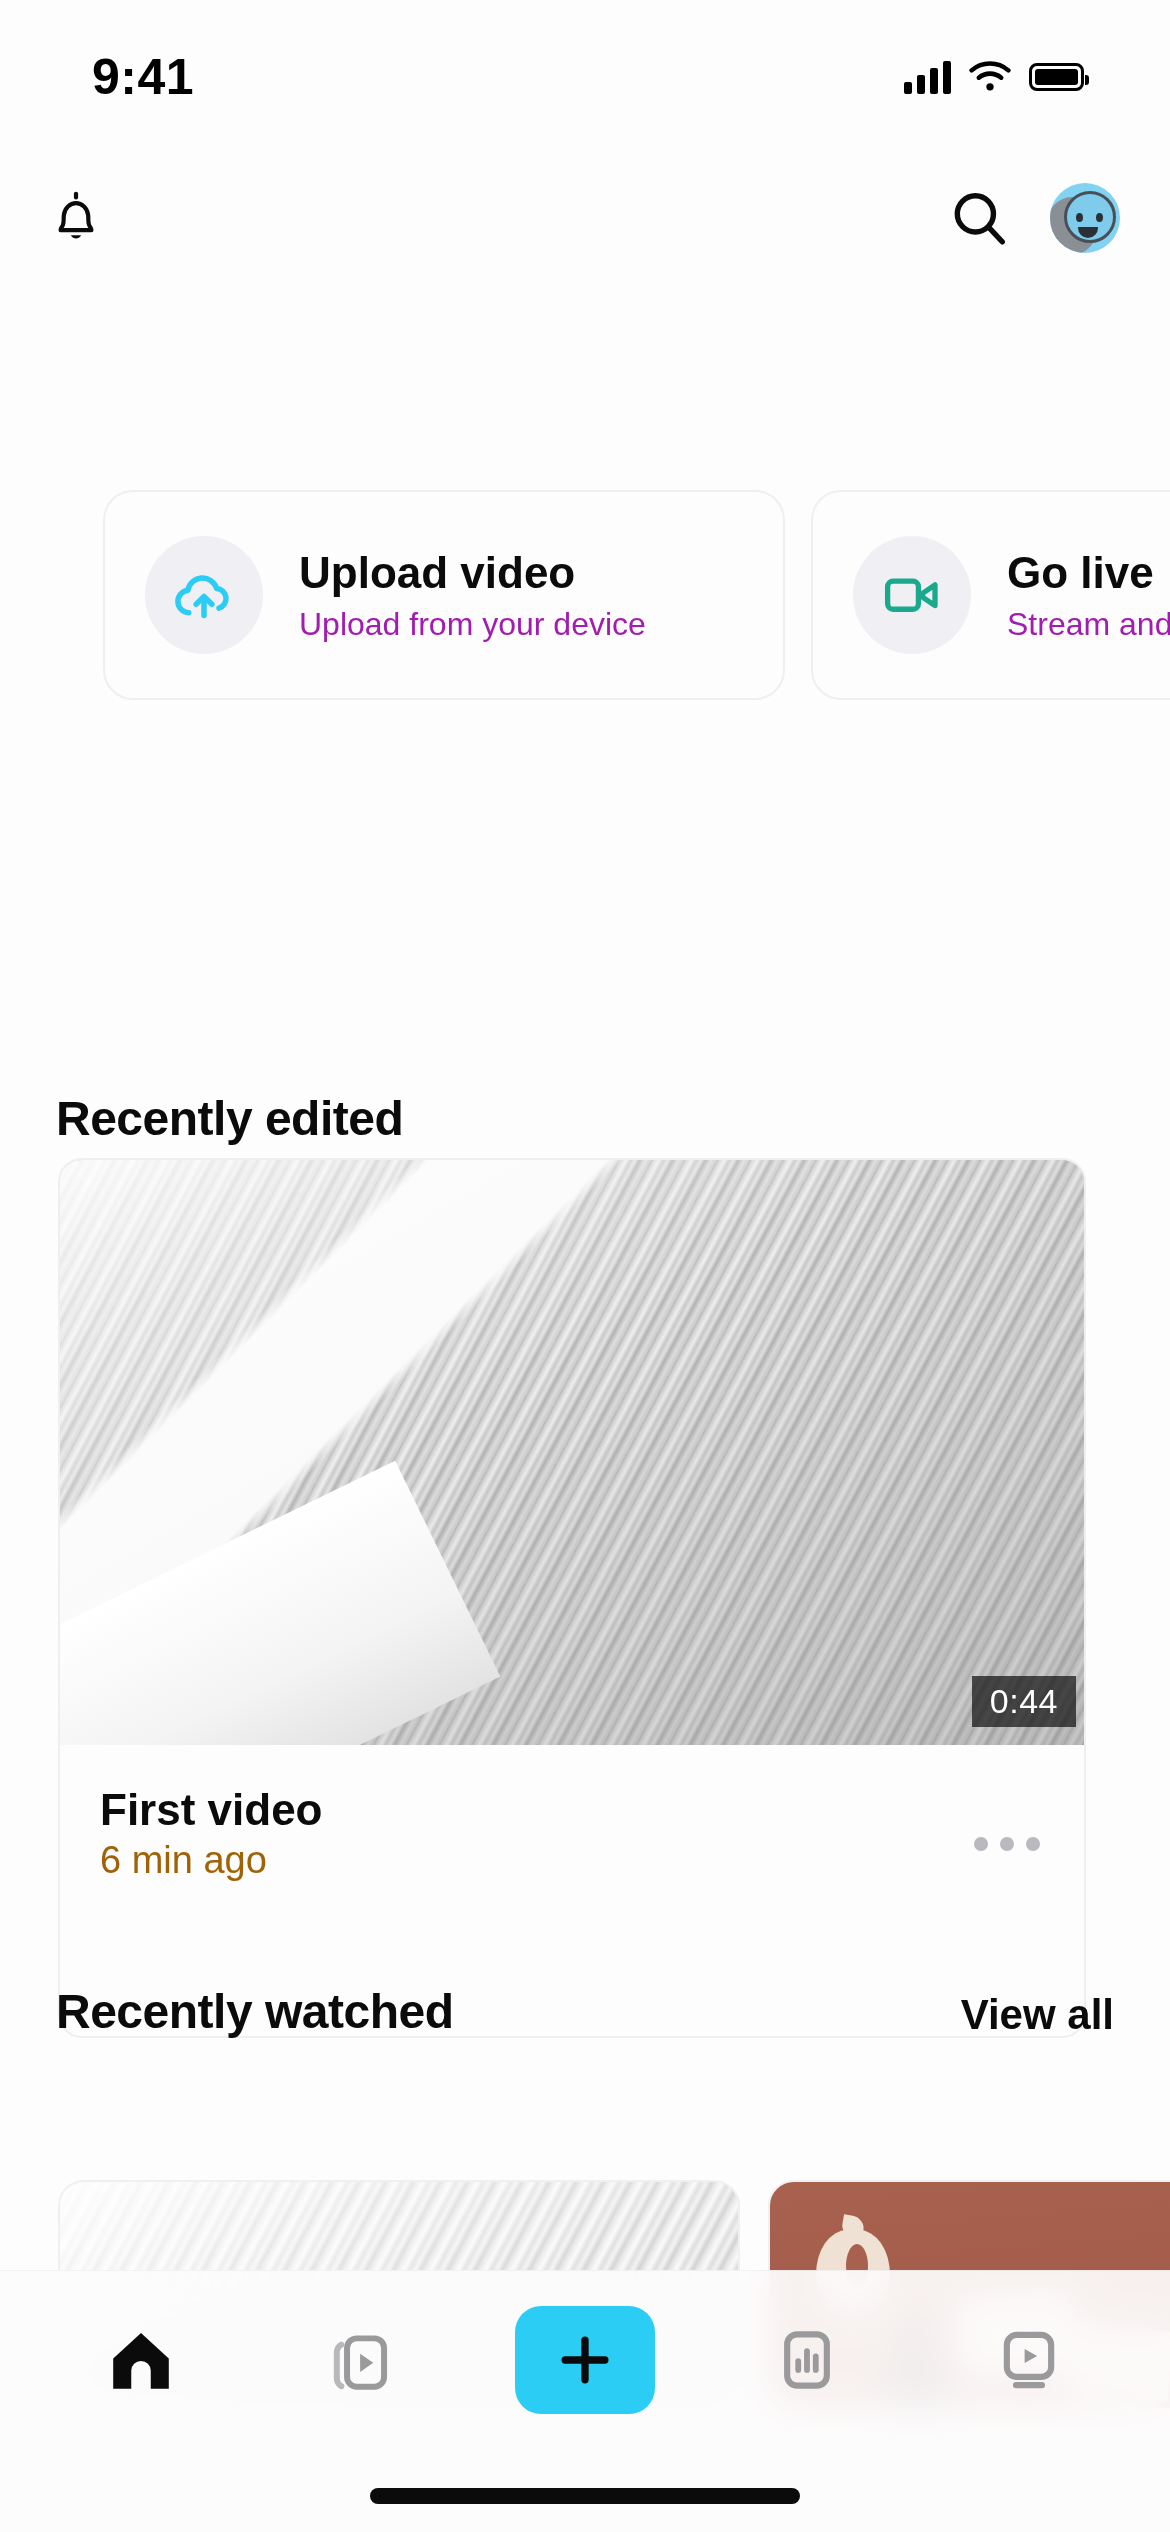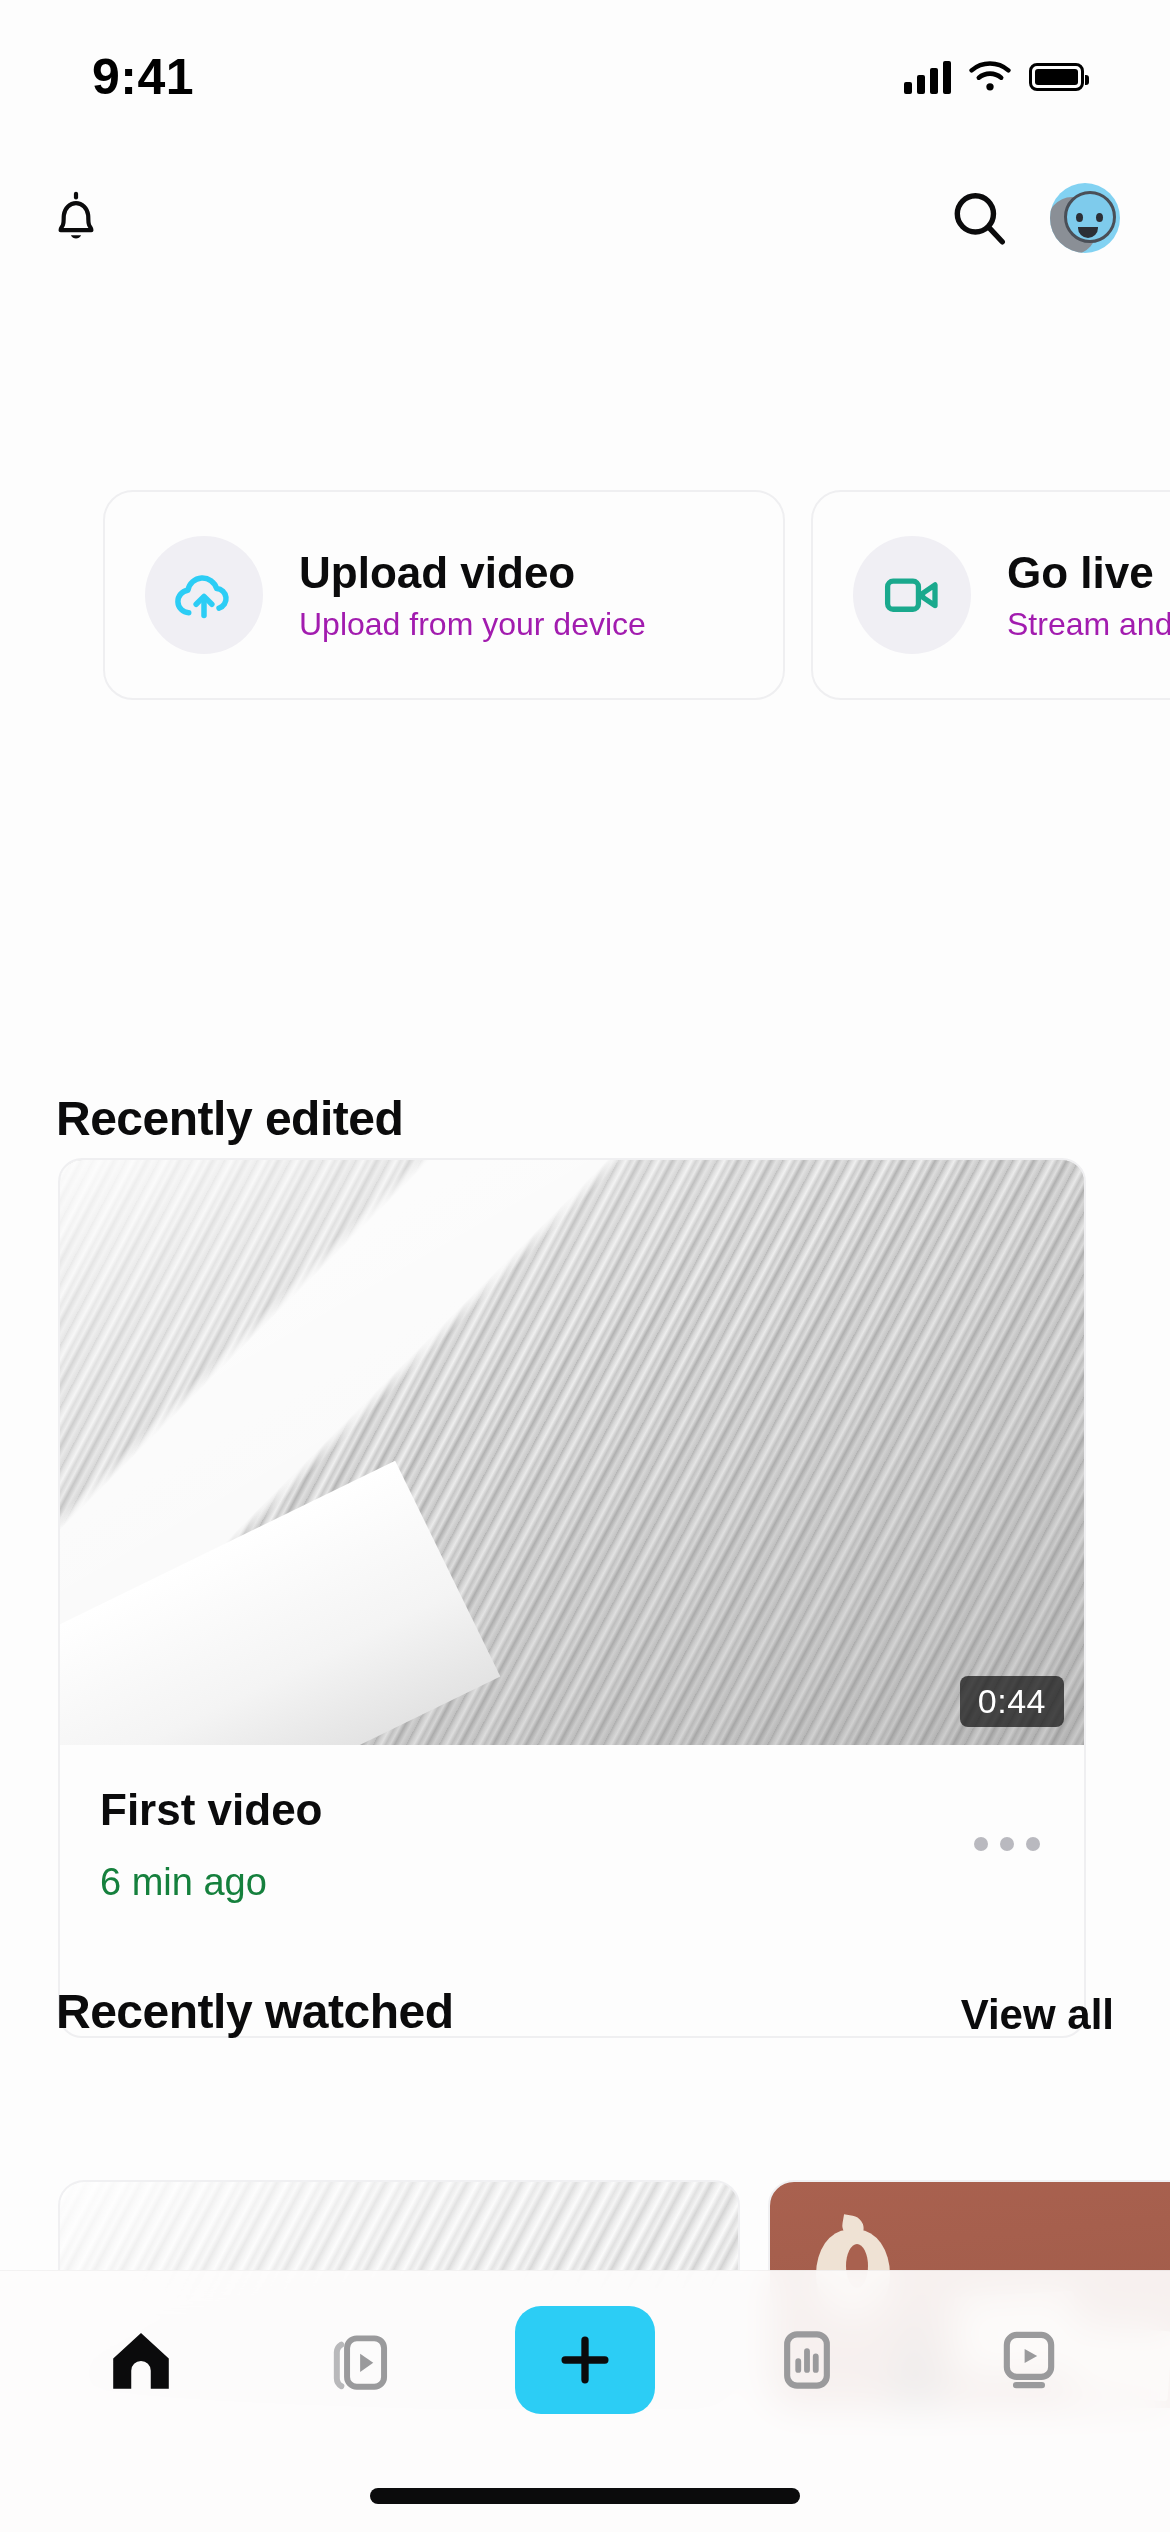--- a/index.html
+++ b/index.html
@@ -151,29 +151,29 @@
       rgba(255,255,255,0.92) 0%, rgba(255,255,255,0.45) 18%,
       rgba(255,255,255,0) 42%, rgba(130,130,130,0.22) 78%,
       rgba(110,110,110,0.30) 100%);
   }
   .vthumb .corner {
     position:absolute; left:-30px; bottom:-40px;
     width:440px; height:240px; transform:rotate(-26deg);
     background:linear-gradient(180deg,#ffffff 0%,#f4f4f4 60%,#e3e3e3 100%);
   }
   .vdur {
-    position:absolute; right:20px; bottom:18px;
+    position:absolute; right:8px; bottom:18px;
     background:rgba(20,20,20,0.72); color:#fff;
     font-size:34px; font-weight:500;
-    padding:6px 18px; border-radius:8px; letter-spacing:0.5px;
+    padding:6px 18px; border-radius:0; letter-spacing:0.5px;
   }
   .vmeta { padding:40px 44px 0 40px; display:flex; align-items:flex-start; }
   .vmeta-txt { flex:1; }
   .vtitle { font-size:44px; font-weight:700; color:#0b0b0c; }
-  .vtime { font-size:38px; color:#15803d; margin-top:26px; }
+  .vtime { font-size:38px; color:#a16207; margin-top:4px; }
   .vdots { display:flex; gap:12px; align-items:center; margin-top:52px; }
   .vdots span { width:14px; height:14px; border-radius:50%; background:#b9b9bf; display:block; }
 
   
   .watched {
     position:absolute; top:2180px; left:0; right:0;
     display:flex; gap:28px; padding-left:58px;
   }
   .wcard {
     flex:none; width:682px; height:230px;

